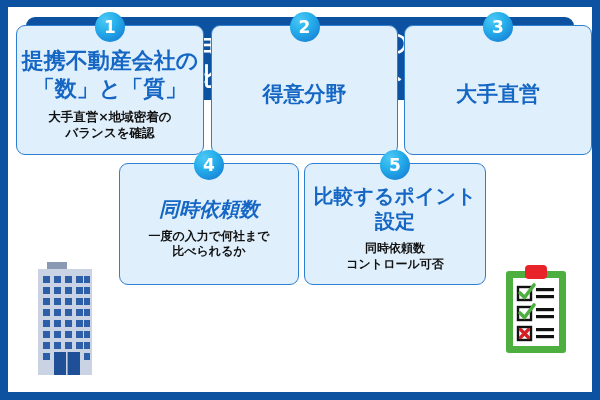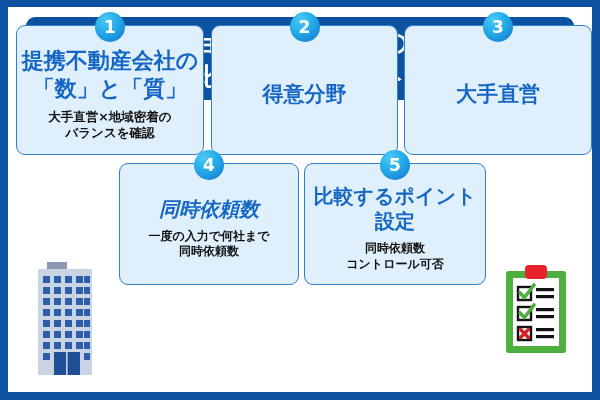--- a/index.html
+++ b/index.html
@@ -181,21 +181,21 @@
       <div class="card-body">
         <div class="card-title">大手直営</div>
       </div>
     </div>
 
     <div class="card card-4">
       <div class="badge">4</div>
       <div class="card-body">
         <div class="card-title">同時依頼数</div>
         <div class="card-desc">一度の入力で何社まで
-同時依頼数</div>
+比べられるか</div>
       </div>
     </div>
 
     <div class="card card-5">
       <div class="badge">5</div>
       <div class="card-body">
         <div class="card-title">比較するポイント
 設定</div>
         <div class="card-desc">同時依頼数
 コントロール可否</div>

